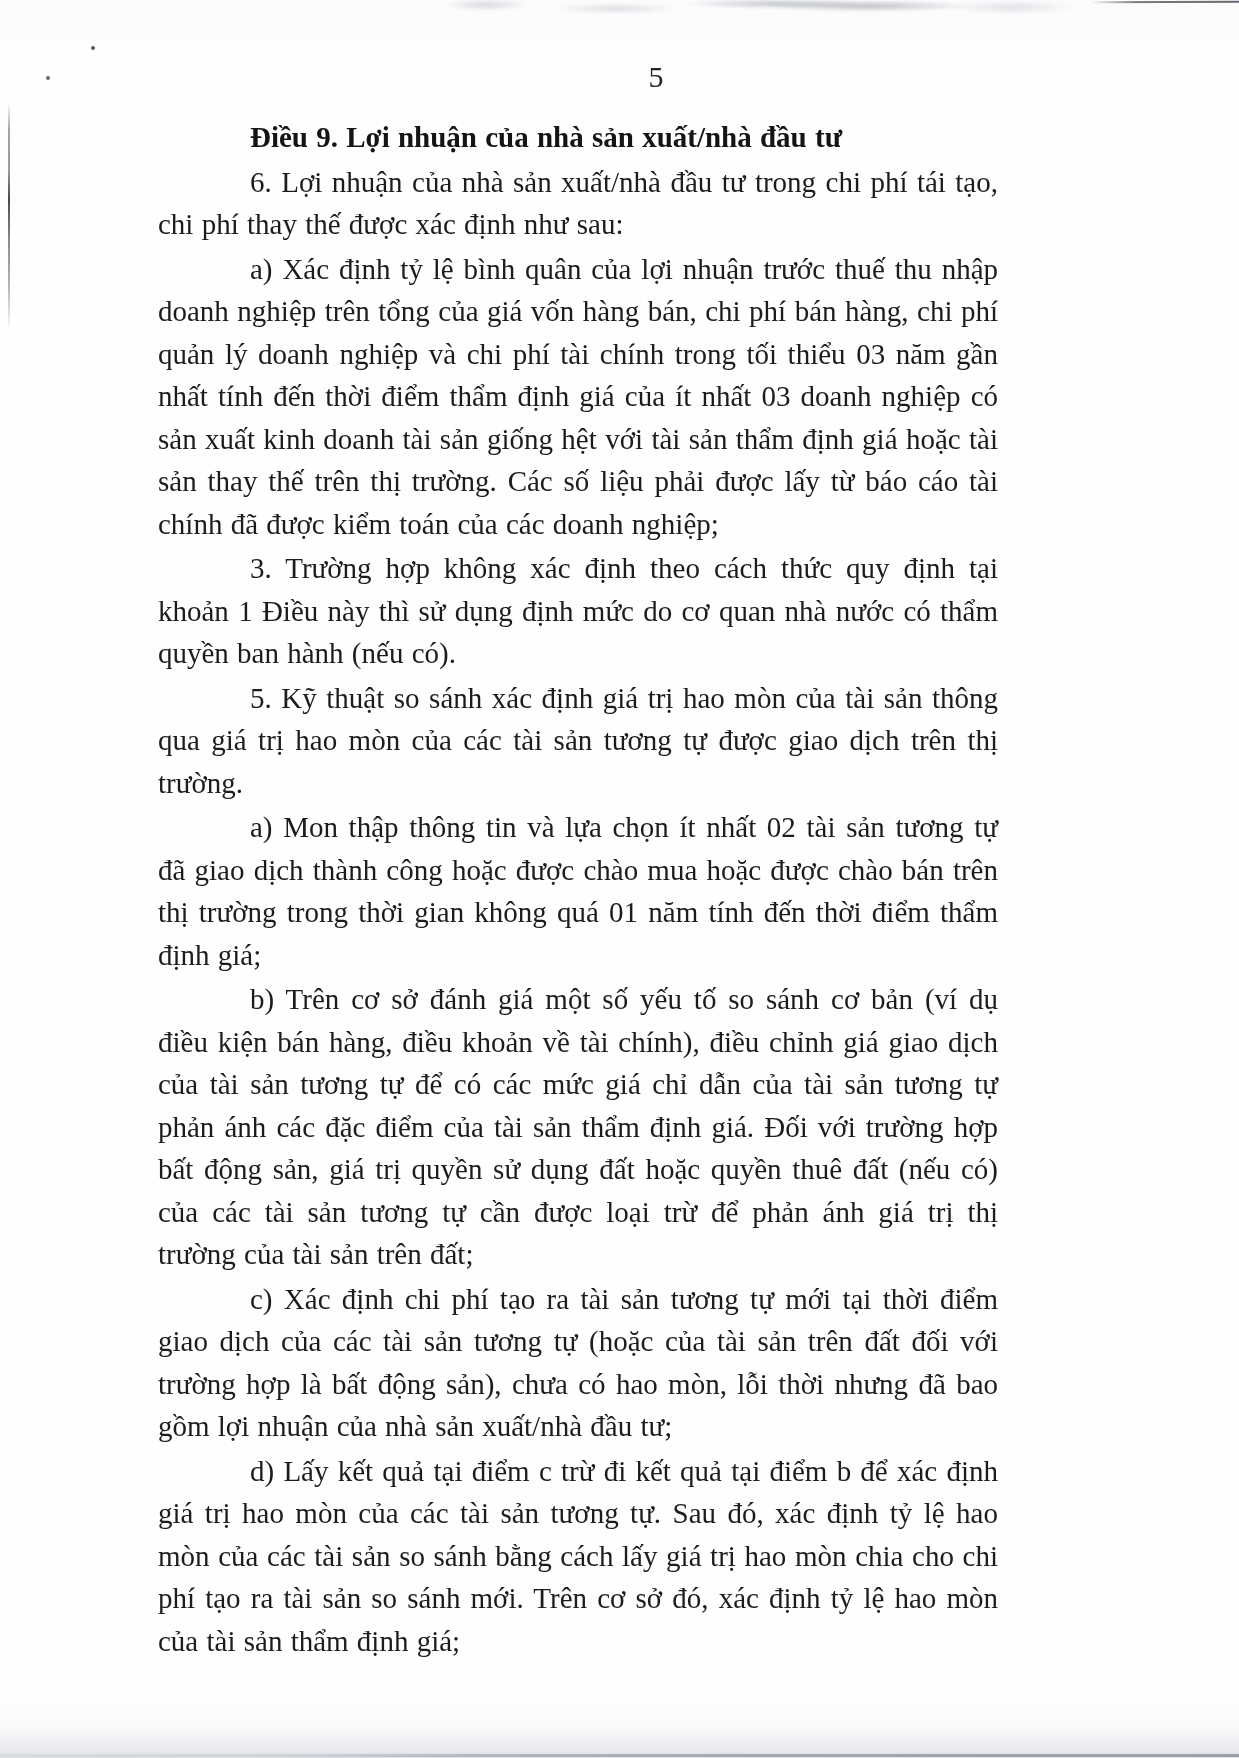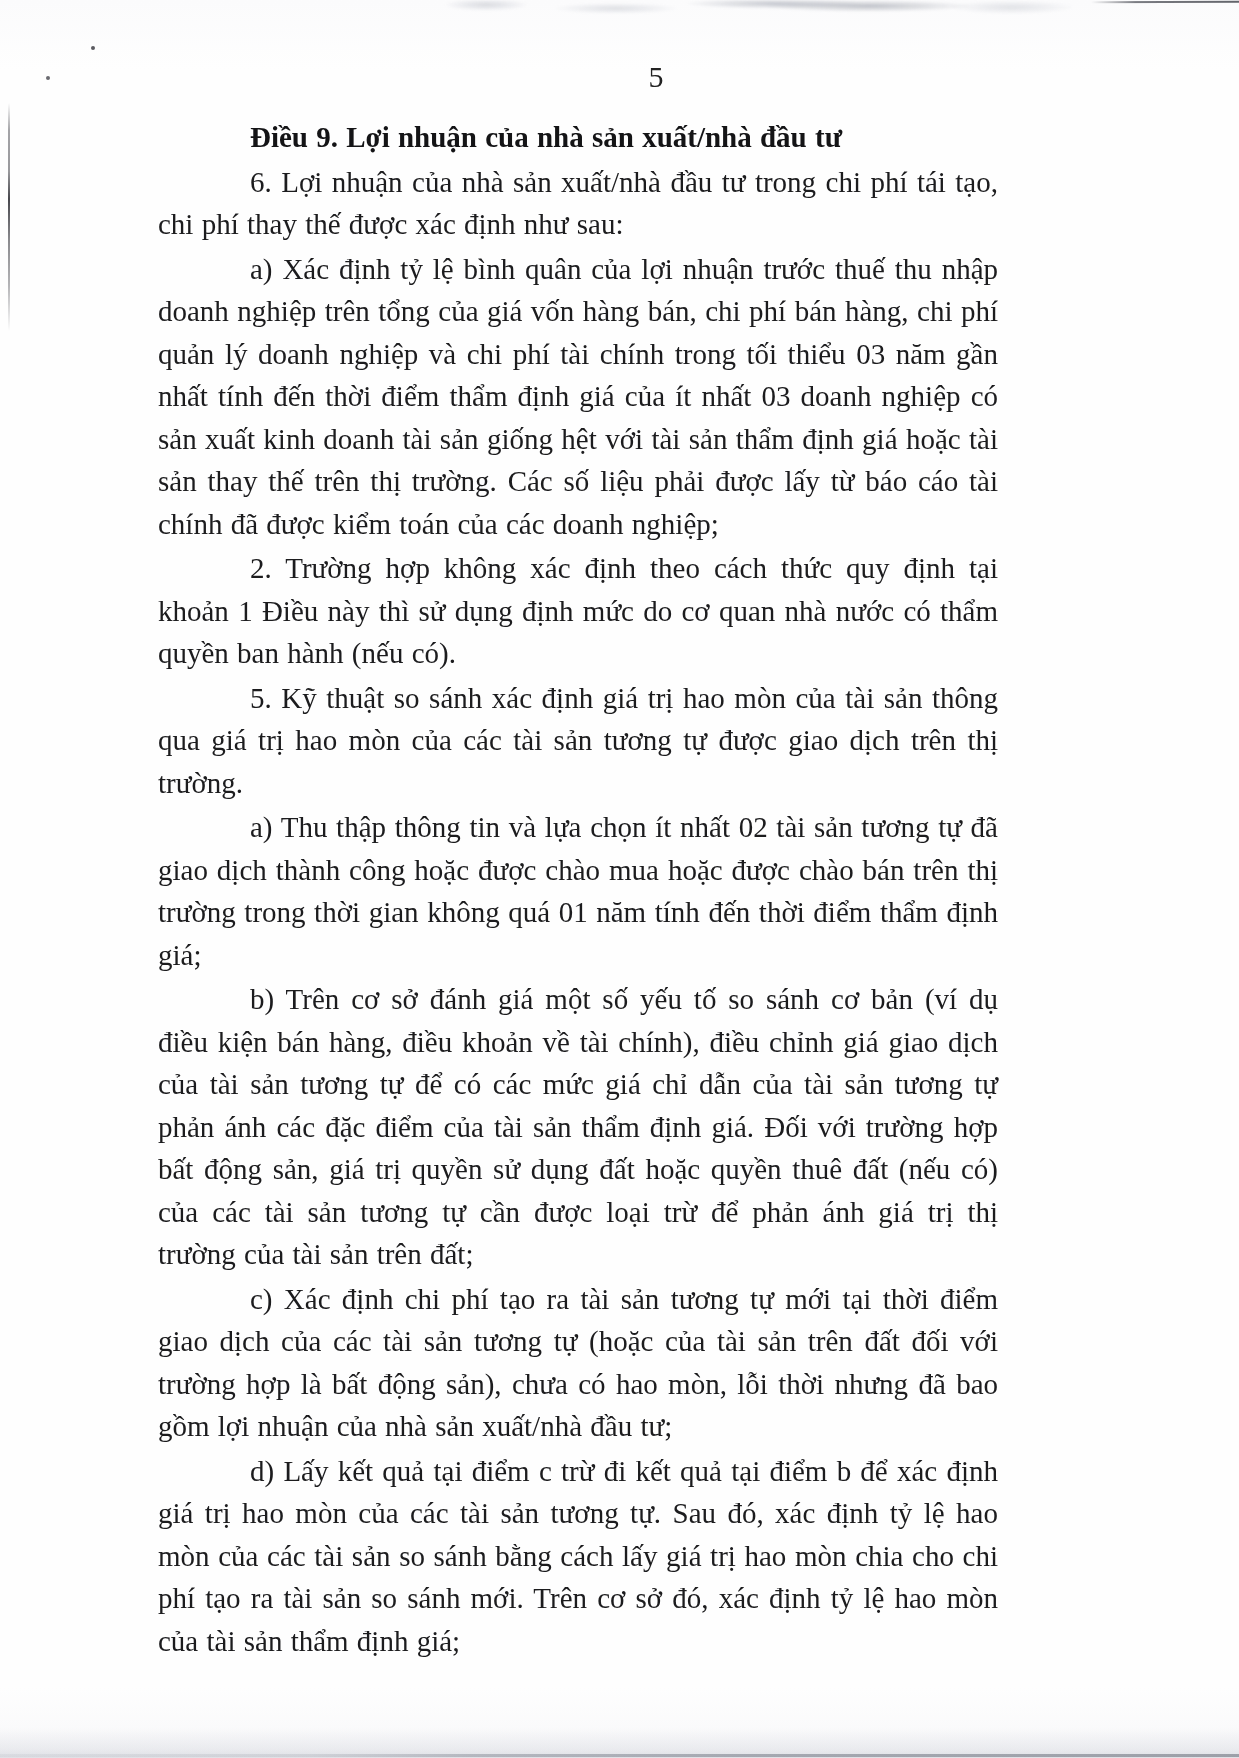--- a/index.html
+++ b/index.html
@@ -128,21 +128,21 @@
   <div class="left-edge-line"></div>
   <div class="bottom-band"></div>
   <div class="bottom-line"></div>
 
   <div class="page-number">5</div>
 
   <div class="doc-body">
     <p class="article-heading">Điều 9. Lợi nhuận của nhà sản xuất/nhà đầu tư</p>
     <p>6. Lợi nhuận của nhà sản xuất/nhà đầu tư trong chi phí tái tạo, chi phí thay thế được xác định như sau:</p>
     <p>a) Xác định tỷ lệ bình quân của lợi nhuận trước thuế thu nhập doanh nghiệp trên tổng của giá vốn hàng bán, chi phí bán hàng, chi phí quản lý doanh nghiệp và chi phí tài chính trong tối thiểu 03 năm gần nhất tính đến thời điểm thẩm định giá của ít nhất 03 doanh nghiệp có sản xuất kinh doanh tài sản giống hệt với tài sản thẩm định giá hoặc tài sản thay thế trên thị trường. Các số liệu phải được lấy từ báo cáo tài chính đã được kiểm toán của các doanh nghiệp;</p>
-    <p>2. Trường hợp không xác định theo cách thức quy định tại khoản 1 Điều này thì sử dụng định mức do cơ quan nhà nước có thẩm quyền ban hành (nếu có).</p>
+    <p>3. Trường hợp không xác định theo cách thức quy định tại khoản 1 Điều này thì sử dụng định mức do cơ quan nhà nước có thẩm quyền ban hành (nếu có).</p>
     <p>5. Kỹ thuật so sánh xác định giá trị hao mòn của tài sản thông qua giá trị hao mòn của các tài sản tương tự được giao dịch trên thị trường.</p>
-    <p>a) Thu thập thông tin và lựa chọn ít nhất 02 tài sản tương tự đã giao dịch thành công hoặc được chào mua hoặc được chào bán trên thị trường trong thời gian không quá 01 năm tính đến thời điểm thẩm định giá;</p>
+    <p>a) Mon thập thông tin và lựa chọn ít nhất 02 tài sản tương tự đã giao dịch thành công hoặc được chào mua hoặc được chào bán trên thị trường trong thời gian không quá 01 năm tính đến thời điểm thẩm định giá;</p>
     <p>b) Trên cơ sở đánh giá một số yếu tố so sánh cơ bản (ví dụ điều kiện bán hàng, điều khoản về tài chính), điều chỉnh giá giao dịch của tài sản tương tự để có các mức giá chỉ dẫn của tài sản tương tự phản ánh các đặc điểm của tài sản thẩm định giá. Đối với trường hợp bất động sản, giá trị quyền sử dụng đất hoặc quyền thuê đất (nếu có) của các tài sản tương tự cần được loại trừ để phản ánh giá trị thị trường của tài sản trên đất;</p>
     <p>c) Xác định chi phí tạo ra tài sản tương tự mới tại thời điểm giao dịch của các tài sản tương tự (hoặc của tài sản trên đất đối với trường hợp là bất động sản), chưa có hao mòn, lỗi thời nhưng đã bao gồm lợi nhuận của nhà sản xuất/nhà đầu tư;</p>
     <p>d) Lấy kết quả tại điểm c trừ đi kết quả tại điểm b để xác định giá trị hao mòn của các tài sản tương tự. Sau đó, xác định tỷ lệ hao mòn của các tài sản so sánh bằng cách lấy giá trị hao mòn chia cho chi phí tạo ra tài sản so sánh mới. Trên cơ sở đó, xác định tỷ lệ hao mòn của tài sản thẩm định giá;</p>
   </div>
 
 </div>
 
 </body></html>

